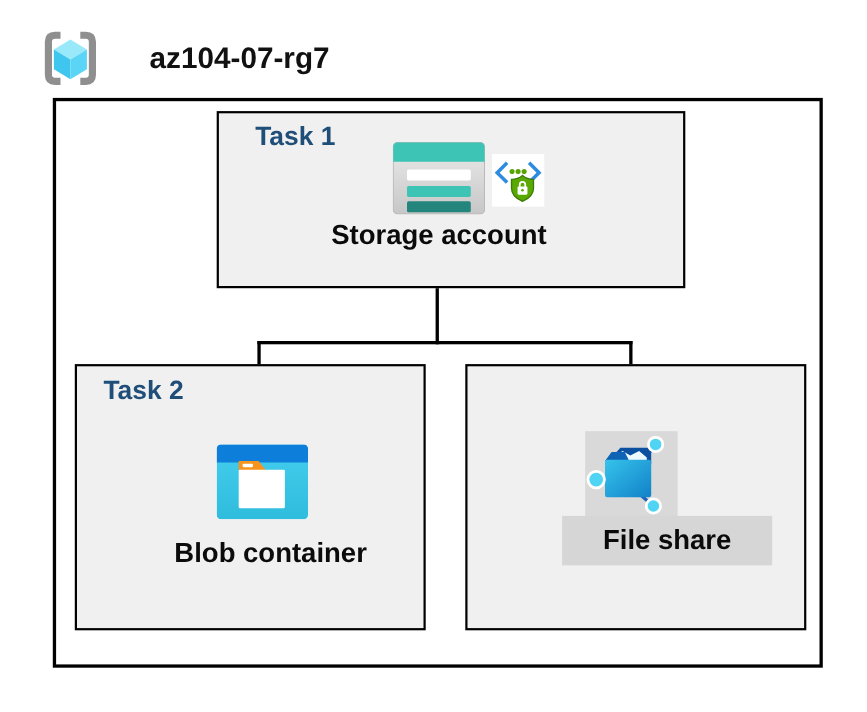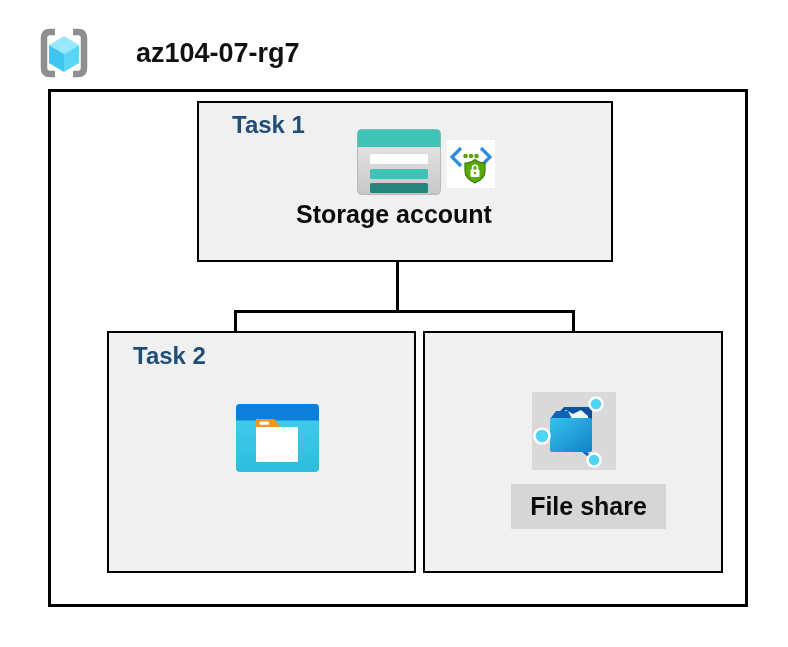--- a/index.html
+++ b/index.html
@@ -8,33 +8,33 @@
   .abs{position:absolute;}
 
   
   .rg-title{left:108px;top:26px;height:54px;display:flex;align-items:center;
             font-size:27px;font-weight:700;color:#111;letter-spacing:0px;margin-left:28px;}
 
   
   .rg-box{left:48px;top:89px;width:694px;height:512px;border:3px solid #000;background:#fff;}
 
   
-  .task-box{background:#f0f0f0;border:2px solid #000;}
+  .task-box{background:#f0f0f0;border:2px solid #000;padding-left:10px;}
   .task1{left:197px;top:101px;width:412px;height:157px;}
-  .task2{left:68px;top:331px;width:305px;height:238px;margin-left:39px;}
+  .task2{left:68px;top:331px;width:305px;height:238px;}
   .task3{left:423px;top:331px;width:296px;height:238px;}
   .task-label{position:absolute;font-size:24px;font-weight:700;color:#1f4e79;}
   .resource-label{position:absolute;font-size:25px;font-weight:700;color:#0b0b0b;text-align:center;}
 
   
   .line{background:#000;}
 
   
   .fs-square{left:107px;top:59px;width:84px;height:78px;background:#d9d9d9;}
-  .fs-band{left:86px;top:151px;width:155px;height:45px;background:#d6d6d6;
+  .fs-band{left:86px;top:136px;width:191px;height:45px;background:#d6d6d6;
            display:flex;align-items:center;justify-content:center;
            font-size:25px;font-weight:700;color:#0b0b0b;}
 </style>
 </head>
 <body>
 
 <svg class="abs" style="left:37px;top:26px" width="54" height="54" viewBox="0 0 54 54">
   <path d="M18 6 H13 Q7 6 7 12 V42 Q7 48 13 48 H18" fill="none" stroke="#8f8f8f" stroke-width="6.5"></path>
   <path d="M36 6 H41 Q47 6 47 12 V42 Q47 48 41 48 H36" fill="none" stroke="#8f8f8f" stroke-width="6.5"></path>
   <polygon points="27,10 42,19 27,28 12,19" fill="#9ae9fa"></polygon>
@@ -93,20 +93,21 @@
           <stop offset="1" stop-color="#2fbddd"></stop>
       </linearGradient>
     </defs>
     <rect x="0" y="0" width="83" height="68" rx="4" fill="url(#blobbody)"></rect>
     <path d="M4,0 h75 a4,4 0 0 1 4,4 v12.5 h-83 v-12.5 a4,4 0 0 1 4,-4 z" fill="#0d7fdb"></path>
     <polygon points="20,15 38,15 45,24 20,24" fill="#f7941e"></polygon>
     <rect x="23.5" y="17.5" width="9.5" height="3.2" rx="1.2" fill="#ffffff"></rect>
     <rect x="20" y="23" width="42" height="35" rx="1" fill="#ffffff"></rect>
   </svg>
 
+  <div class="resource-label" style="left:0;top:156px;width:100%;padding-left:37px;box-sizing:border-box;">Blob container</div>
 </div>
 
 <div class="abs task-box task3">
 
   <div class="abs fs-square">
     <svg width="84" height="78" viewBox="0 0 84 78">
       <defs>
         <linearGradient id="fsfold" x1="0" y1="0" x2="1" y2="1">
           <stop offset="0" stop-color="#36c3eb"></stop>
             <stop offset="1" stop-color="#1181c8"></stop>

